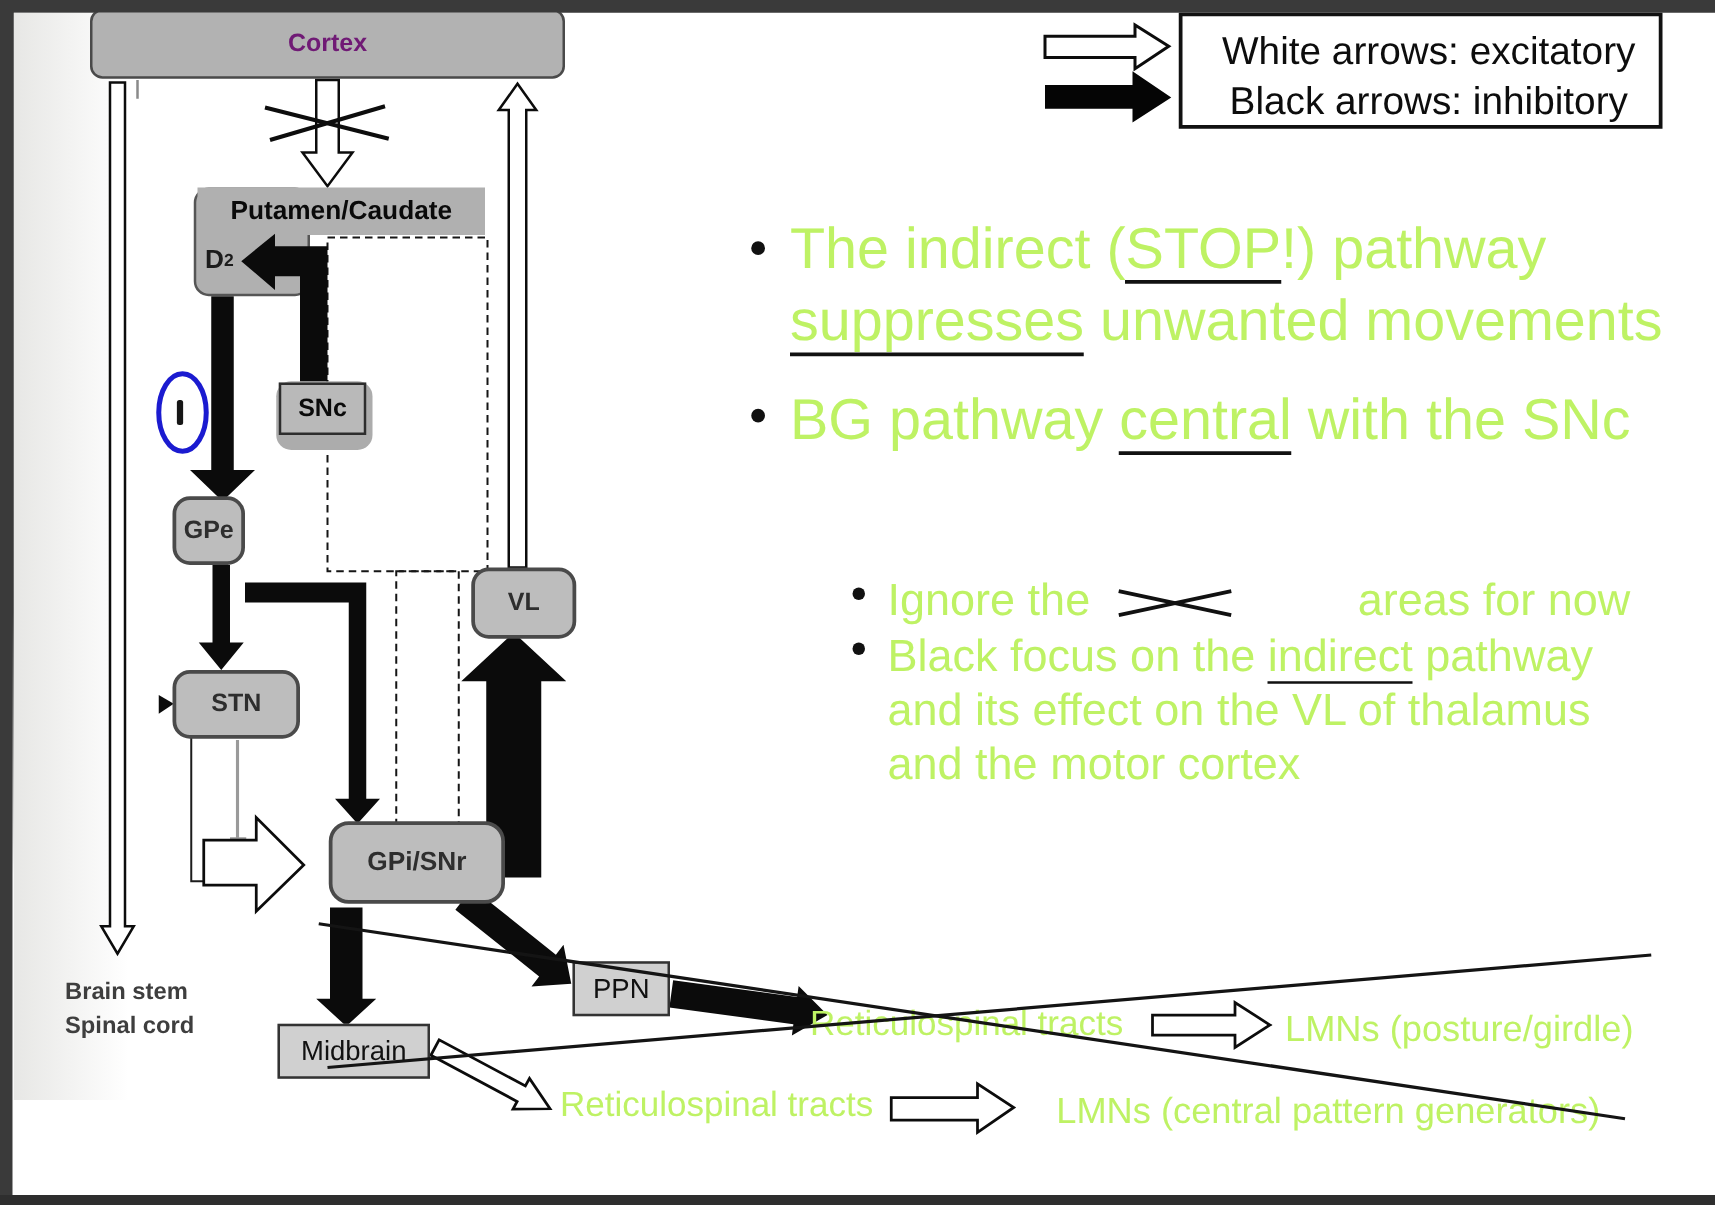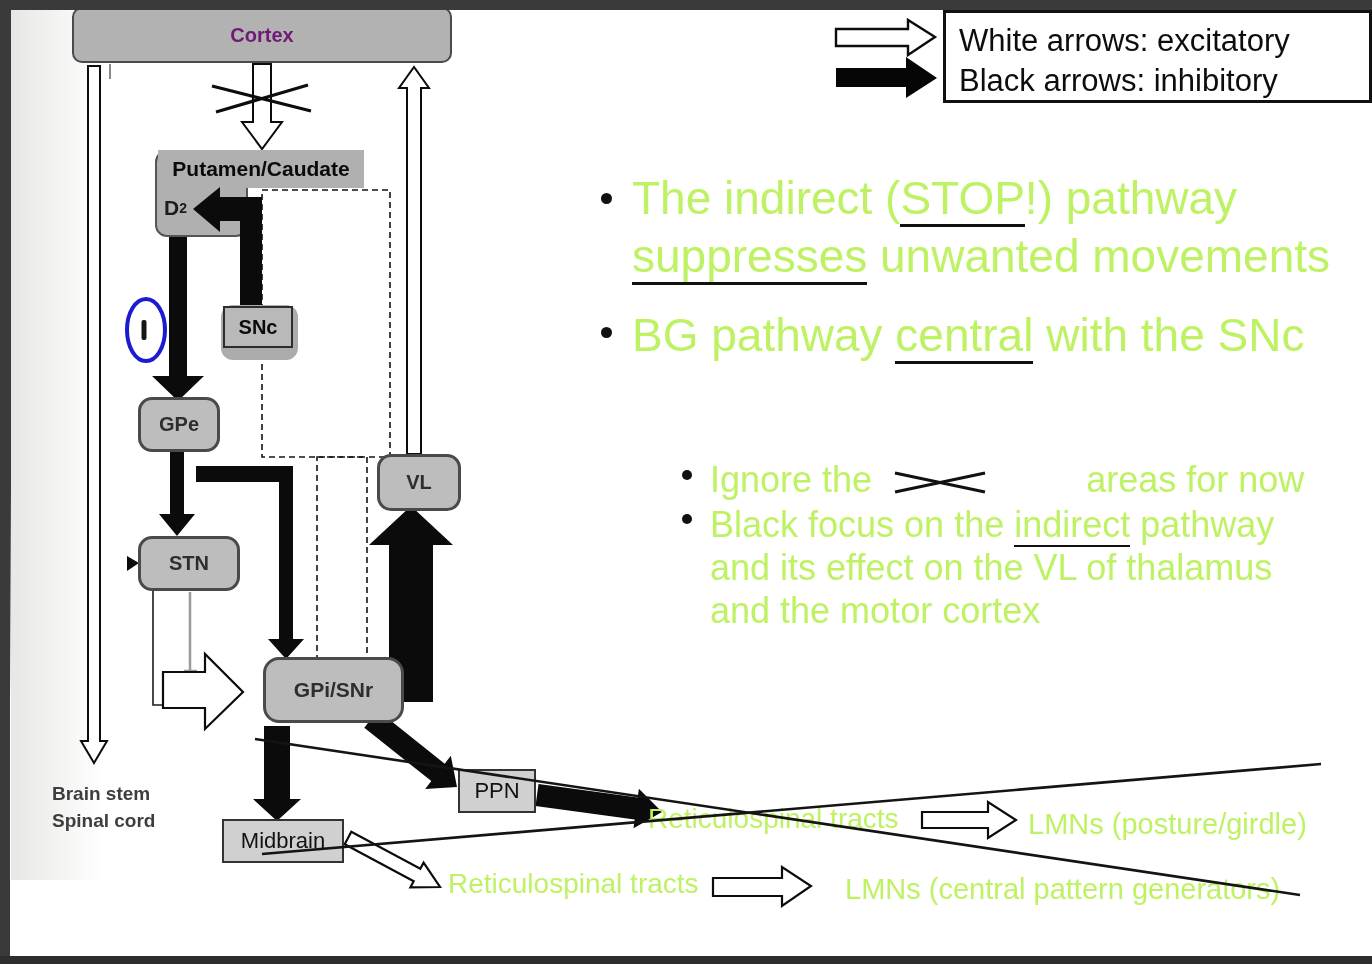--- a/index.html
+++ b/index.html
@@ -14,38 +14,38 @@
   .bottombar{position:absolute;left:0;top:956px;width:1372px;height:8px;background:#2e2e2e;z-index:6;}
   svg.under{position:absolute;left:0;top:0;z-index:1;}
   svg.over{position:absolute;left:0;top:0;z-index:3;pointer-events:none;}
   .node{position:absolute;display:flex;align-items:center;justify-content:center;z-index:2;}
   .gbox{background:#bdbdbd;border:3px solid #4a4a4a;border-radius:14px;color:#2e2e2e;
     font-size:20px;font-weight:600;}
   .cortex{left:72px;top:7px;width:380px;height:56px;background:#b2b2b2;border:2px solid #4a4a4a;
     border-radius:10px;color:#701a75;font-size:20px;font-weight:600;}
   .put-container{left:155px;top:150px;width:93px;height:87px;background:#b0b0b0;
     border:2px solid #555;border-radius:12px;}
-  .put-band{left:158px;top:150px;width:206px;height:38px;background:#b0b0b0;color:#0a0a0a;
+  .put-band{left:158px;top:150px;width:230px;height:38px;background:#b0b0b0;color:#0a0a0a;
     font-size:21px;font-weight:bold;}
   .d2{left:160px;top:191px;width:40px;height:34px;color:#1c1c1c;font-size:21px;font-weight:bold;justify-content:flex-start;padding-left:4px;}
   .d2 sub{font-size:14px;}
   .snc-shadow{left:221px;top:305px;width:77px;height:55px;background:#acacac;border-radius:12px;}
   .snc{left:223px;top:306px;width:70px;height:42px;background:#b9b9b9;border:2px solid #2d2d2d;
     color:#0a0a0a;font-size:20px;font-weight:bold;}
-  .gpe{left:138px;top:397px;width:82px;height:55px;justify-content:center;}
+  .gpe{left:138px;top:397px;width:58px;height:55px;justify-content:center;}
   .stn{left:138px;top:536px;width:102px;height:55px;}
   .vl{left:377px;top:454px;width:84px;height:57px;}
   .gpi{left:242px;top:657px;width:141px;height:66px;border-radius:16px;font-size:21px;margin-left:21px;}
   .litebox{background:#d0d0d0;border:2px solid #333;color:#111;font-size:22px;font-weight:400;}
   .ppn{left:458px;top:769px;width:78px;height:44px;}
   .midbrain{left:222px;top:819px;width:122px;height:44px;}
   .brainstem{position:absolute;left:52px;top:780px;width:150px;color:#3e3e3e;font-size:19px;
     line-height:27px;z-index:2;font-weight:600;}
-  .legendbox{position:absolute;left:943px;top:10px;width:429px;height:93px;background:#fff;
-    border:3px solid #111;z-index:2;padding:8px 0 0 13px;color:#0d0d0d;font-size:31px;line-height:40px;}
+  .legendbox{position:absolute;left:943px;top:10px;width:387px;height:93px;background:#fff;
+    border:3px solid #111;z-index:2;padding:8px 0 0 13px;color:#0d0d0d;font-size:31px;line-height:40px;text-align:center;}
   .txt{position:absolute;color:#bef264;z-index:2;white-space:nowrap;}
   .big{font-size:46px;line-height:58px;}
   .sub{font-size:36px;line-height:43px;}
   .small{font-size:28px;}
   .u{border-bottom:3px solid #111;}
   .sub .u{border-bottom-width:2.5px;}
   .dot{position:absolute;background:#111;border-radius:50%;z-index:2;}
   .dot.d1{left:601px;top:193px;width:11px;height:11px;}
   .dot.d2b{left:601px;top:327px;width:11px;height:11px;}
   .dot.d3{left:682px;top:470px;width:10px;height:10px;}

